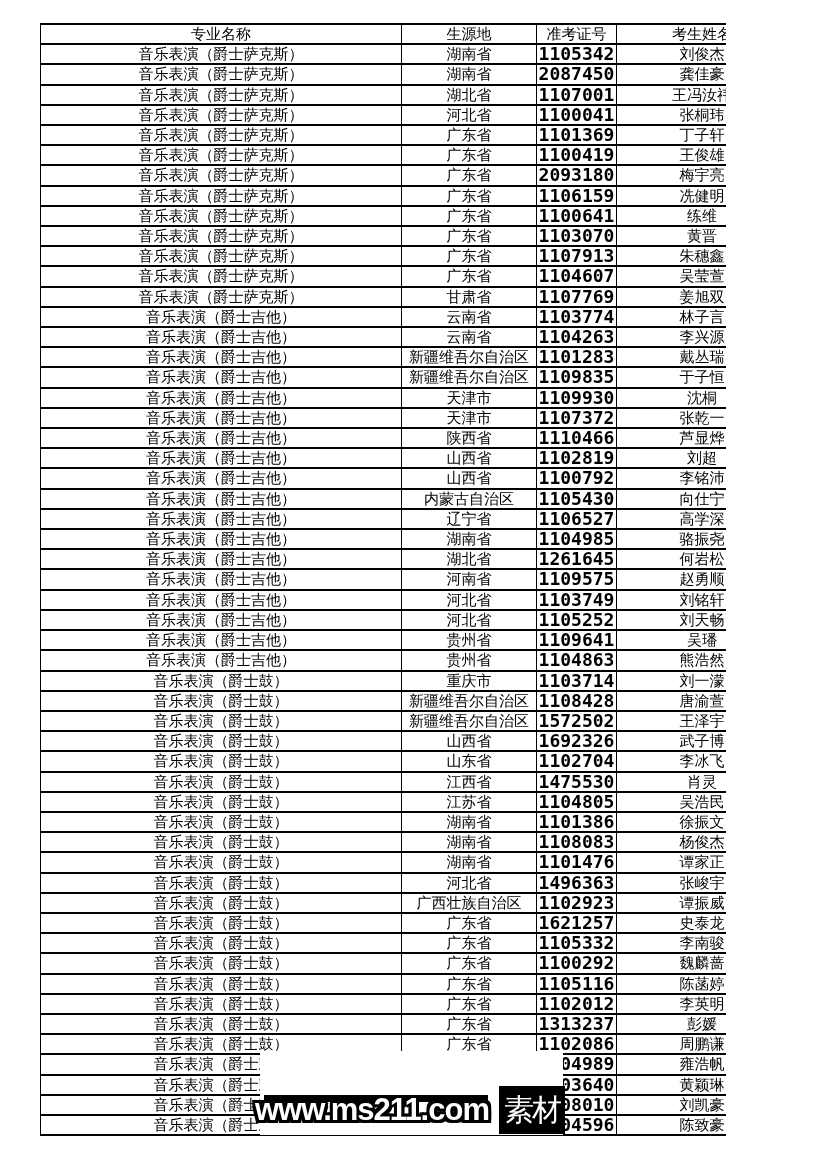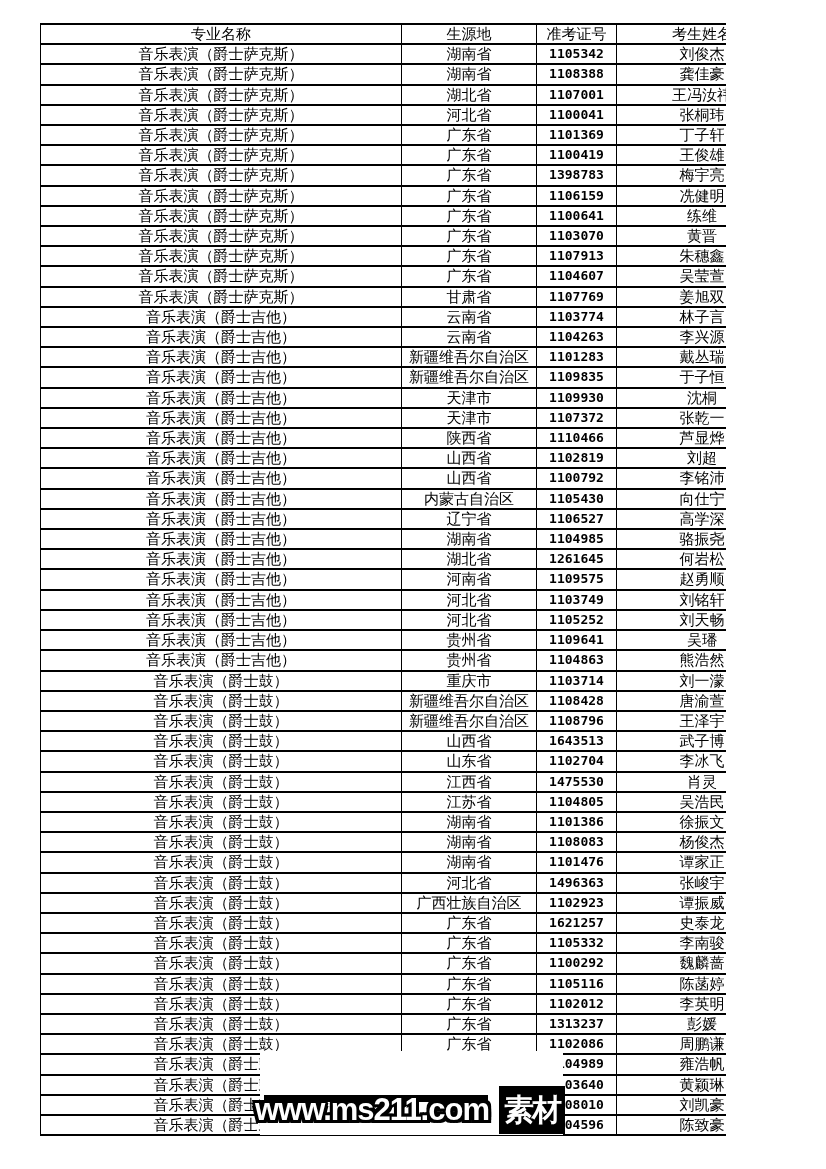--- a/index.html
+++ b/index.html
@@ -6,34 +6,34 @@
   .page{position:relative;width:726px;height:1169px;background:#fff;overflow:hidden;
         font-family:"Liberation Serif","DejaVu Serif",serif;color:#000;}
   table.roster{position:absolute;left:40px;top:23px;width:747px;border-collapse:collapse;table-layout:fixed;}
   table.roster th,table.roster td{
       border-left:1px solid #000;border-right:1px solid #000;
       border-top:2px solid #000;border-bottom:2px solid #000;
       height:18.2px;line-height:18.2px;padding:0;margin:0;
       text-align:center;vertical-align:middle;
       font-size:15px;font-weight:normal;white-space:nowrap;overflow:hidden;}
   table.roster td.num{font-family:"DejaVu Sans Mono","Liberation Mono",monospace;
-      font-weight:bold;font-size:13px;letter-spacing:0;}
+      font-weight:bold;font-size:18px;letter-spacing:0;}
   
   .wm-box{position:absolute;left:260px;top:1051px;width:303px;height:84px;background:#ffffff;}
   .wm-bar{position:absolute;left:264px;top:1095px;width:224px;height:7px;background:#000000;}
   .wm-url{position:absolute;left:255px;top:1092px;width:250px;
       font-family:"Liberation Sans","DejaVu Sans",sans-serif;
       font-size:31px;font-weight:bold;letter-spacing:-1px;color:#ffffff;
       text-shadow:-3px -3px 0 #000,-3px 0 0 #000,-3px 3px 0 #000,
                    0 -3px 0 #000,0 3px 0 #000,
                    3px -3px 0 #000,3px 0 0 #000,3px 3px 0 #000,
                   -2px -2px 0 #000,2px 2px 0 #000,-2px 2px 0 #000,2px -2px 0 #000;}
   .wm-tag{position:absolute;left:499px;top:1086px;width:66px;height:48px;background:#000000;
       color:#ffffff;font-family:"Liberation Serif","DejaVu Serif",serif;
-      font-size:30px;font-weight:bold;letter-spacing:-2px;
+      font-size:30px;font-weight:normal;letter-spacing:-2px;
       display:flex;align-items:center;justify-content:center;}
 </style>
 </head>
 <body>
 
 <div class="page">
   <table class="roster">
     <colgroup>
       <col style="width:361px">
       <col style="width:135px">
@@ -51,21 +51,21 @@
     <tbody>
         <tr>
           <td>音乐表演（爵士萨克斯）</td>
           <td>湖南省</td>
           <td class="num">1105342</td>
           <td>刘俊杰</td>
         </tr>
         <tr>
           <td>音乐表演（爵士萨克斯）</td>
           <td>湖南省</td>
-          <td class="num">1108388</td>
+          <td class="num">2087450</td>
           <td>龚佳豪</td>
         </tr>
         <tr>
           <td>音乐表演（爵士萨克斯）</td>
           <td>湖北省</td>
           <td class="num">1107001</td>
           <td>王冯汝祎</td>
         </tr>
         <tr>
           <td>音乐表演（爵士萨克斯）</td>
@@ -81,21 +81,21 @@
         </tr>
         <tr>
           <td>音乐表演（爵士萨克斯）</td>
           <td>广东省</td>
           <td class="num">1100419</td>
           <td>王俊雄</td>
         </tr>
         <tr>
           <td>音乐表演（爵士萨克斯）</td>
           <td>广东省</td>
-          <td class="num">1398783</td>
+          <td class="num">2093180</td>
           <td>梅宇亮</td>
         </tr>
         <tr>
           <td>音乐表演（爵士萨克斯）</td>
           <td>广东省</td>
           <td class="num">1106159</td>
           <td>冼健明</td>
         </tr>
         <tr>
           <td>音乐表演（爵士萨克斯）</td>
@@ -243,27 +243,27 @@
         </tr>
         <tr>
           <td>音乐表演（爵士鼓）</td>
           <td>新疆维吾尔自治区</td>
           <td class="num">1108428</td>
           <td>唐渝萱</td>
         </tr>
         <tr>
           <td>音乐表演（爵士鼓）</td>
           <td>新疆维吾尔自治区</td>
-          <td class="num">1108796</td>
+          <td class="num">1572502</td>
           <td>王泽宇</td>
         </tr>
         <tr>
           <td>音乐表演（爵士鼓）</td>
           <td>山西省</td>
-          <td class="num">1643513</td>
+          <td class="num">1692326</td>
           <td>武子博</td>
         </tr>
         <tr>
           <td>音乐表演（爵士鼓）</td>
           <td>山东省</td>
           <td class="num">1102704</td>
           <td>李冰飞</td>
         </tr>
         <tr>
           <td>音乐表演（爵士鼓）</td>

